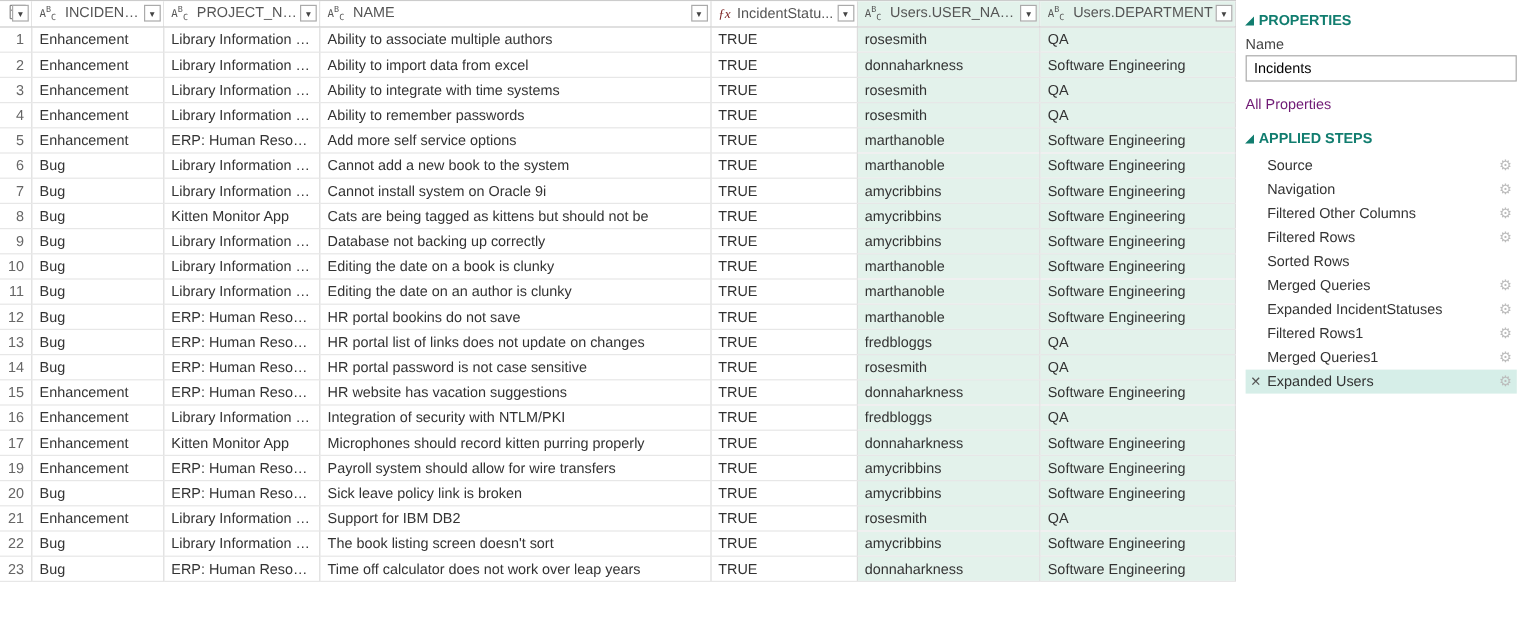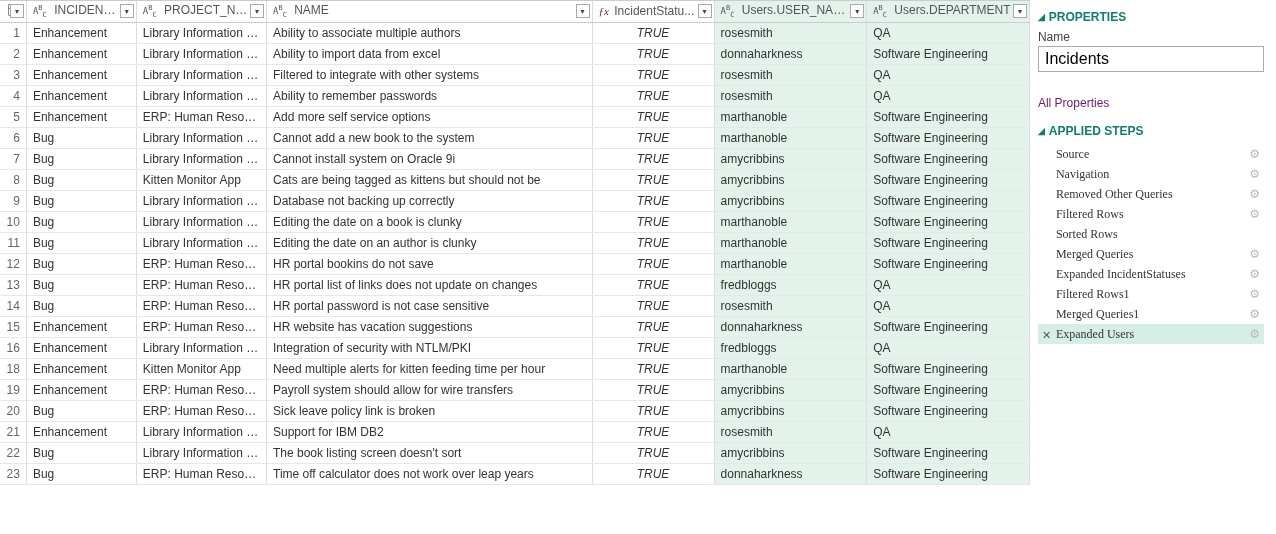--- a/index.html
+++ b/index.html
@@ -40,21 +40,21 @@
     color: #555;
     border-bottom: 1px solid #ccc;
     position: relative;
     padding-right: 18px;
   }
   .col-rownum { width: 26px; text-align: right; color: #666; background: #fff; }
   th.col-rownum { padding-right: 4px; }
   .col-type { width: 108px; }
   .col-proj { width: 128px; }
   .col-name { width: 320px; }
-  .col-status { width: 120px; text-align: center; font-style: italic; }
+  .col-status { width: 120px; text-align: left; }
   th.col-status { text-align: left; font-style: normal; }
   .col-user { width: 150px; }
   .col-dept { width: 160px; }
   .green-col { background: #e3f2eb; }
   th.green-col { background: #e3f2eb; }
   .pq-type-icon {
     display: inline-block;
     font-size: 9px;
     font-family: monospace;
     color: #555;
@@ -118,38 +118,37 @@
   }
   .side label {
     display: block;
     color: #444;
     margin-bottom: 2px;
   }
   .name-input {
     width: 100%;
     border: 1px solid #aaa;
     padding: 3px 6px;
-    font-size: 16px;
-    margin-bottom: 24px;
+    font-size: 12px;
+    margin-bottom: 12px;
   }
   .link {
     color: #701a75;
     cursor: pointer;
     margin-bottom: 12px;
     display: inline-block;
   }
   .steps { margin-top: 6px; }
   .step {
     display: flex;
-    align-items: flex-end;
+    align-items: center;
     padding: 2px 4px 2px 18px;
     position: relative;
     height: 20px;
     color: #333;
-    font-family: Liberation Serif, serif;
   }
   .step .gear {
     margin-left: auto;
     color: #bbb;
     font-size: 12px;
   }
   .step.selected {
     background: #d6eee8;
   }
   .step .delx {
@@ -220,21 +219,21 @@
           <td class="col-proj">Library Information Sys...</td>
           <td class="col-name">Ability to import data from excel</td>
           <td class="col-status">TRUE</td>
           <td class="col-user green-col">donnaharkness</td>
           <td class="col-dept green-col">Software Engineering</td>
         </tr>
         <tr>
           <td class="col-rownum">3</td>
           <td class="col-type">Enhancement</td>
           <td class="col-proj">Library Information Sys...</td>
-          <td class="col-name">Filtered to integrate with other systems</td>
+          <td class="col-name">Ability to integrate with time systems</td>
           <td class="col-status">TRUE</td>
           <td class="col-user green-col">rosesmith</td>
           <td class="col-dept green-col">QA</td>
         </tr>
         <tr>
           <td class="col-rownum">4</td>
           <td class="col-type">Enhancement</td>
           <td class="col-proj">Library Information Sys...</td>
           <td class="col-name">Ability to remember passwords</td>
           <td class="col-status">TRUE</td>
@@ -343,26 +342,26 @@
         <tr>
           <td class="col-rownum">16</td>
           <td class="col-type">Enhancement</td>
           <td class="col-proj">Library Information Sys...</td>
           <td class="col-name">Integration of security with NTLM/PKI</td>
           <td class="col-status">TRUE</td>
           <td class="col-user green-col">fredbloggs</td>
           <td class="col-dept green-col">QA</td>
         </tr>
         <tr>
-          <td class="col-rownum">18</td>
+          <td class="col-rownum">17</td>
           <td class="col-type">Enhancement</td>
           <td class="col-proj">Kitten Monitor App</td>
-          <td class="col-name">Need multiple alerts for kitten feeding time per hour</td>
-          <td class="col-status">TRUE</td>
-          <td class="col-user green-col">marthanoble</td>
+          <td class="col-name">Microphones should record kitten purring properly</td>
+          <td class="col-status">TRUE</td>
+          <td class="col-user green-col">donnaharkness</td>
           <td class="col-dept green-col">Software Engineering</td>
         </tr>
         <tr>
           <td class="col-rownum">19</td>
           <td class="col-type">Enhancement</td>
           <td class="col-proj">ERP: Human Resources</td>
           <td class="col-name">Payroll system should allow for wire transfers</td>
           <td class="col-status">TRUE</td>
           <td class="col-user green-col">amycribbins</td>
           <td class="col-dept green-col">Software Engineering</td>
@@ -423,21 +422,21 @@
   <div class="steps" id="steps">
       <div class="step">
         <span>Source</span>
         <span class="gear">⚙</span>
       </div>
       <div class="step">
         <span>Navigation</span>
         <span class="gear">⚙</span>
       </div>
       <div class="step">
-        <span>Removed Other Queries</span>
+        <span>Filtered Other Columns</span>
         <span class="gear">⚙</span>
       </div>
       <div class="step">
         <span>Filtered Rows</span>
         <span class="gear">⚙</span>
       </div>
       <div class="step">
         <span>Sorted Rows</span>
       </div>
       <div class="step">

